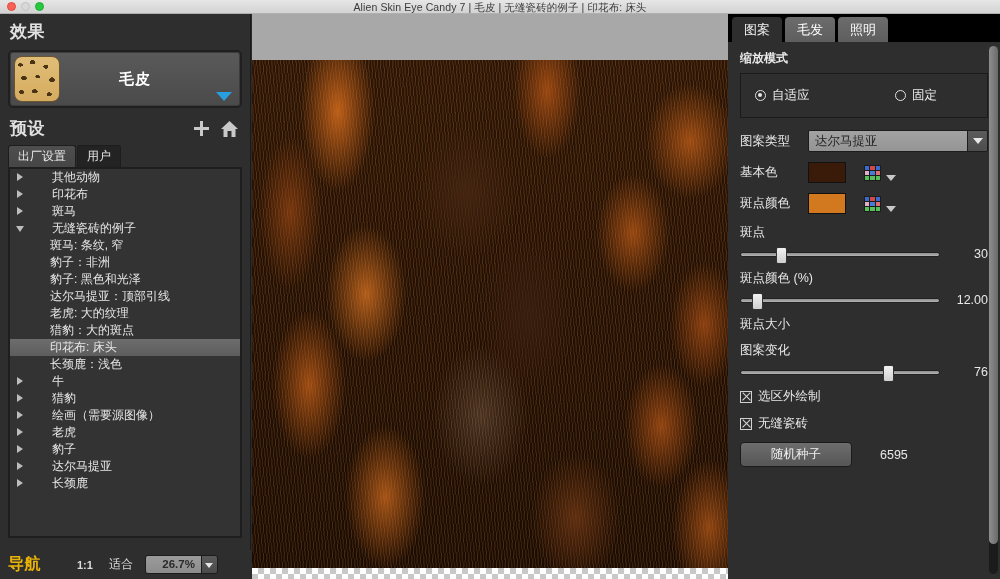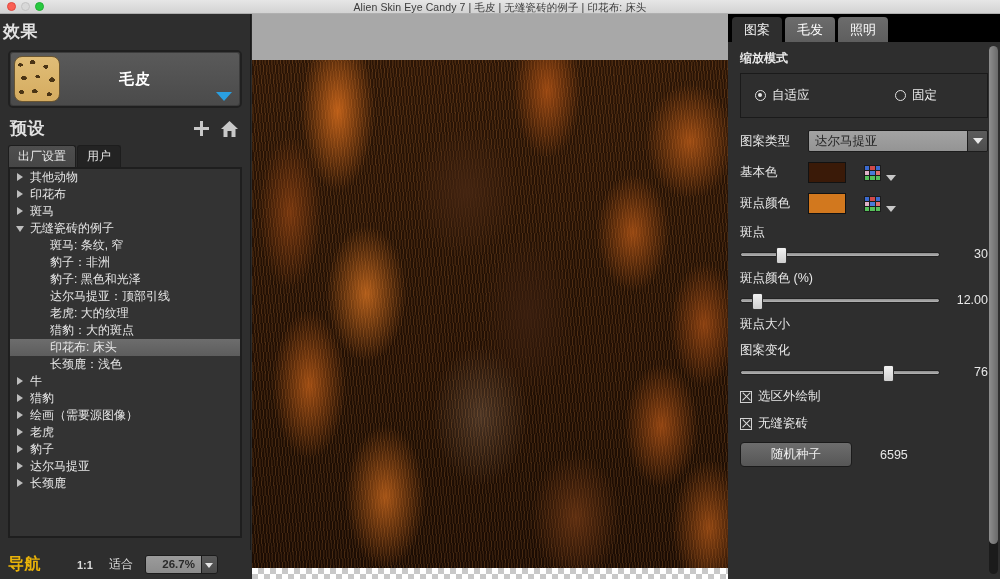--- a/index.html
+++ b/index.html
@@ -31,21 +31,21 @@
   }
 
   
   .left-panel {
     position: absolute; left: 0; top: 14px; width: 251px; height: 565px;
     background: #2e2e2e;
     border-right: 1px solid #1a1a1a;
   }
   .panel-heading {
     color: #e2e2e2; font-size: 17px; font-weight: 600;
-    padding: 6px 0 0 3px; letter-spacing: 0.5px;
+    padding: 6px 0 0 10px; letter-spacing: 0.5px;
   }
 
   
   .effect-box {
     margin: 7px 8px 0 8px; height: 58px;
     background: linear-gradient(to bottom, #5a5a5a 0%, #4a4a4a 100%);
     border: 2px solid #202020; border-radius: 5px;
     box-shadow: 0 0 0 1px #3c3c3c inset;
     display: flex; align-items: center; position: relative;
   }
@@ -109,20 +109,21 @@
   
   .tree-box {
     margin: 0 8px 0 8px; height: 371px;
     background: #333333; border: 2px solid #1e1e1e;
     overflow: hidden; position: relative;
   }
   .tree-row {
     display: flex; align-items: center; height: 17px;
     color: #e6e6e6; font-size: 12px; padding-left: 6px;
     white-space: nowrap;
+    gap: 22px;
   }
   .tree-row.selected { background: linear-gradient(to bottom,#6d6d6d,#5d5d5d); }
   .tri {
     width: 9px; height: 9px; margin-right: 5px; flex: none;
     position: relative;
   }
   .tri.closed::before {
     content: ""; position: absolute; left: 1px; top: 0px;
     border-top: 4.5px solid transparent; border-bottom: 4.5px solid transparent;
     border-left: 6px solid #bdbdbd;

